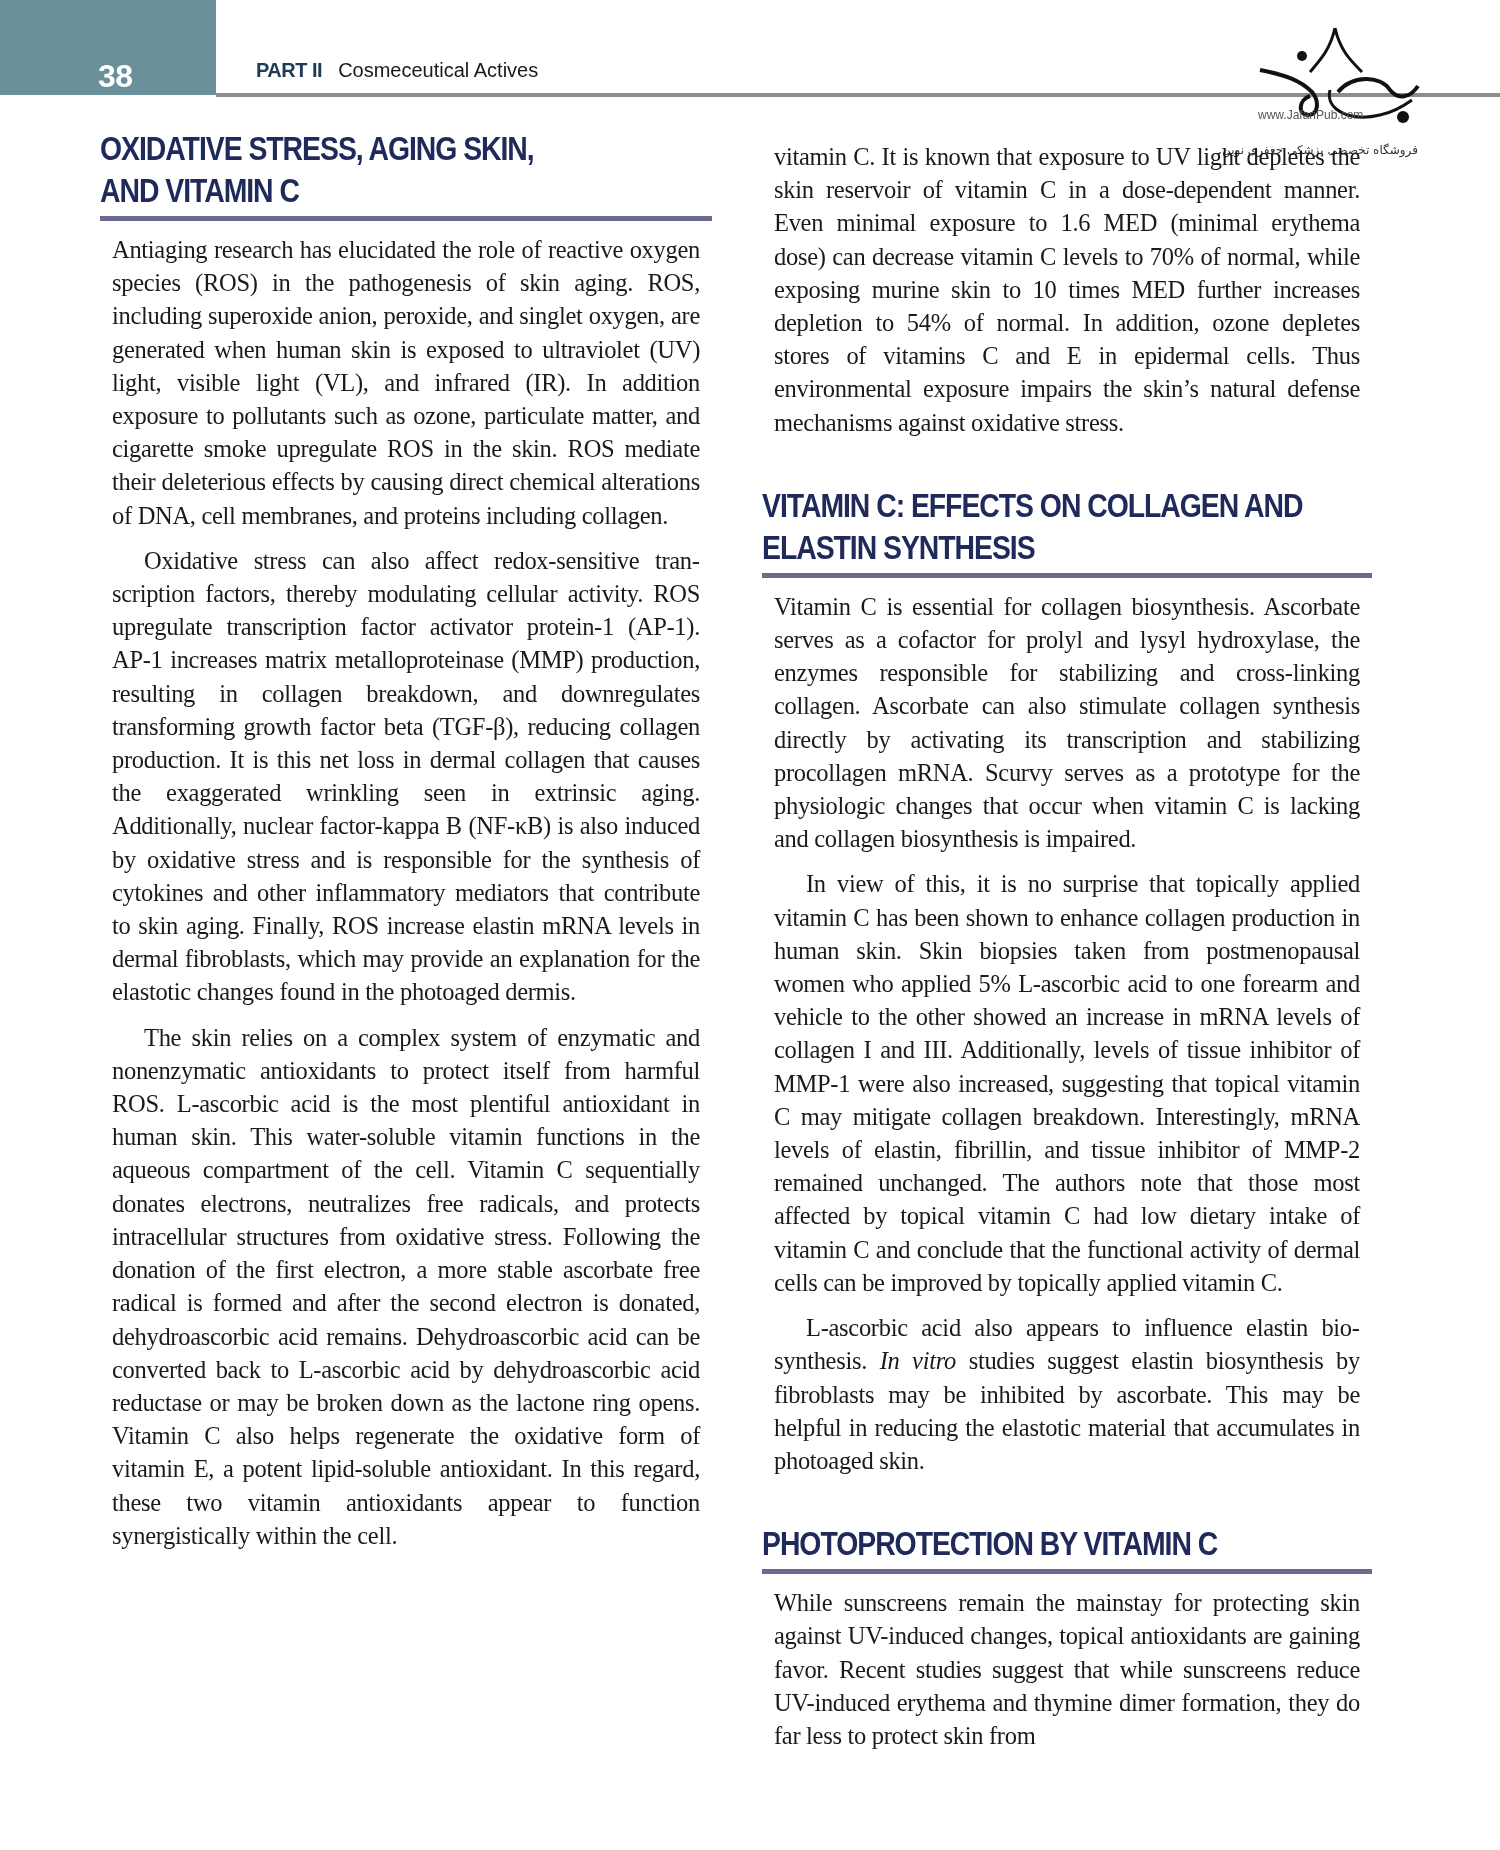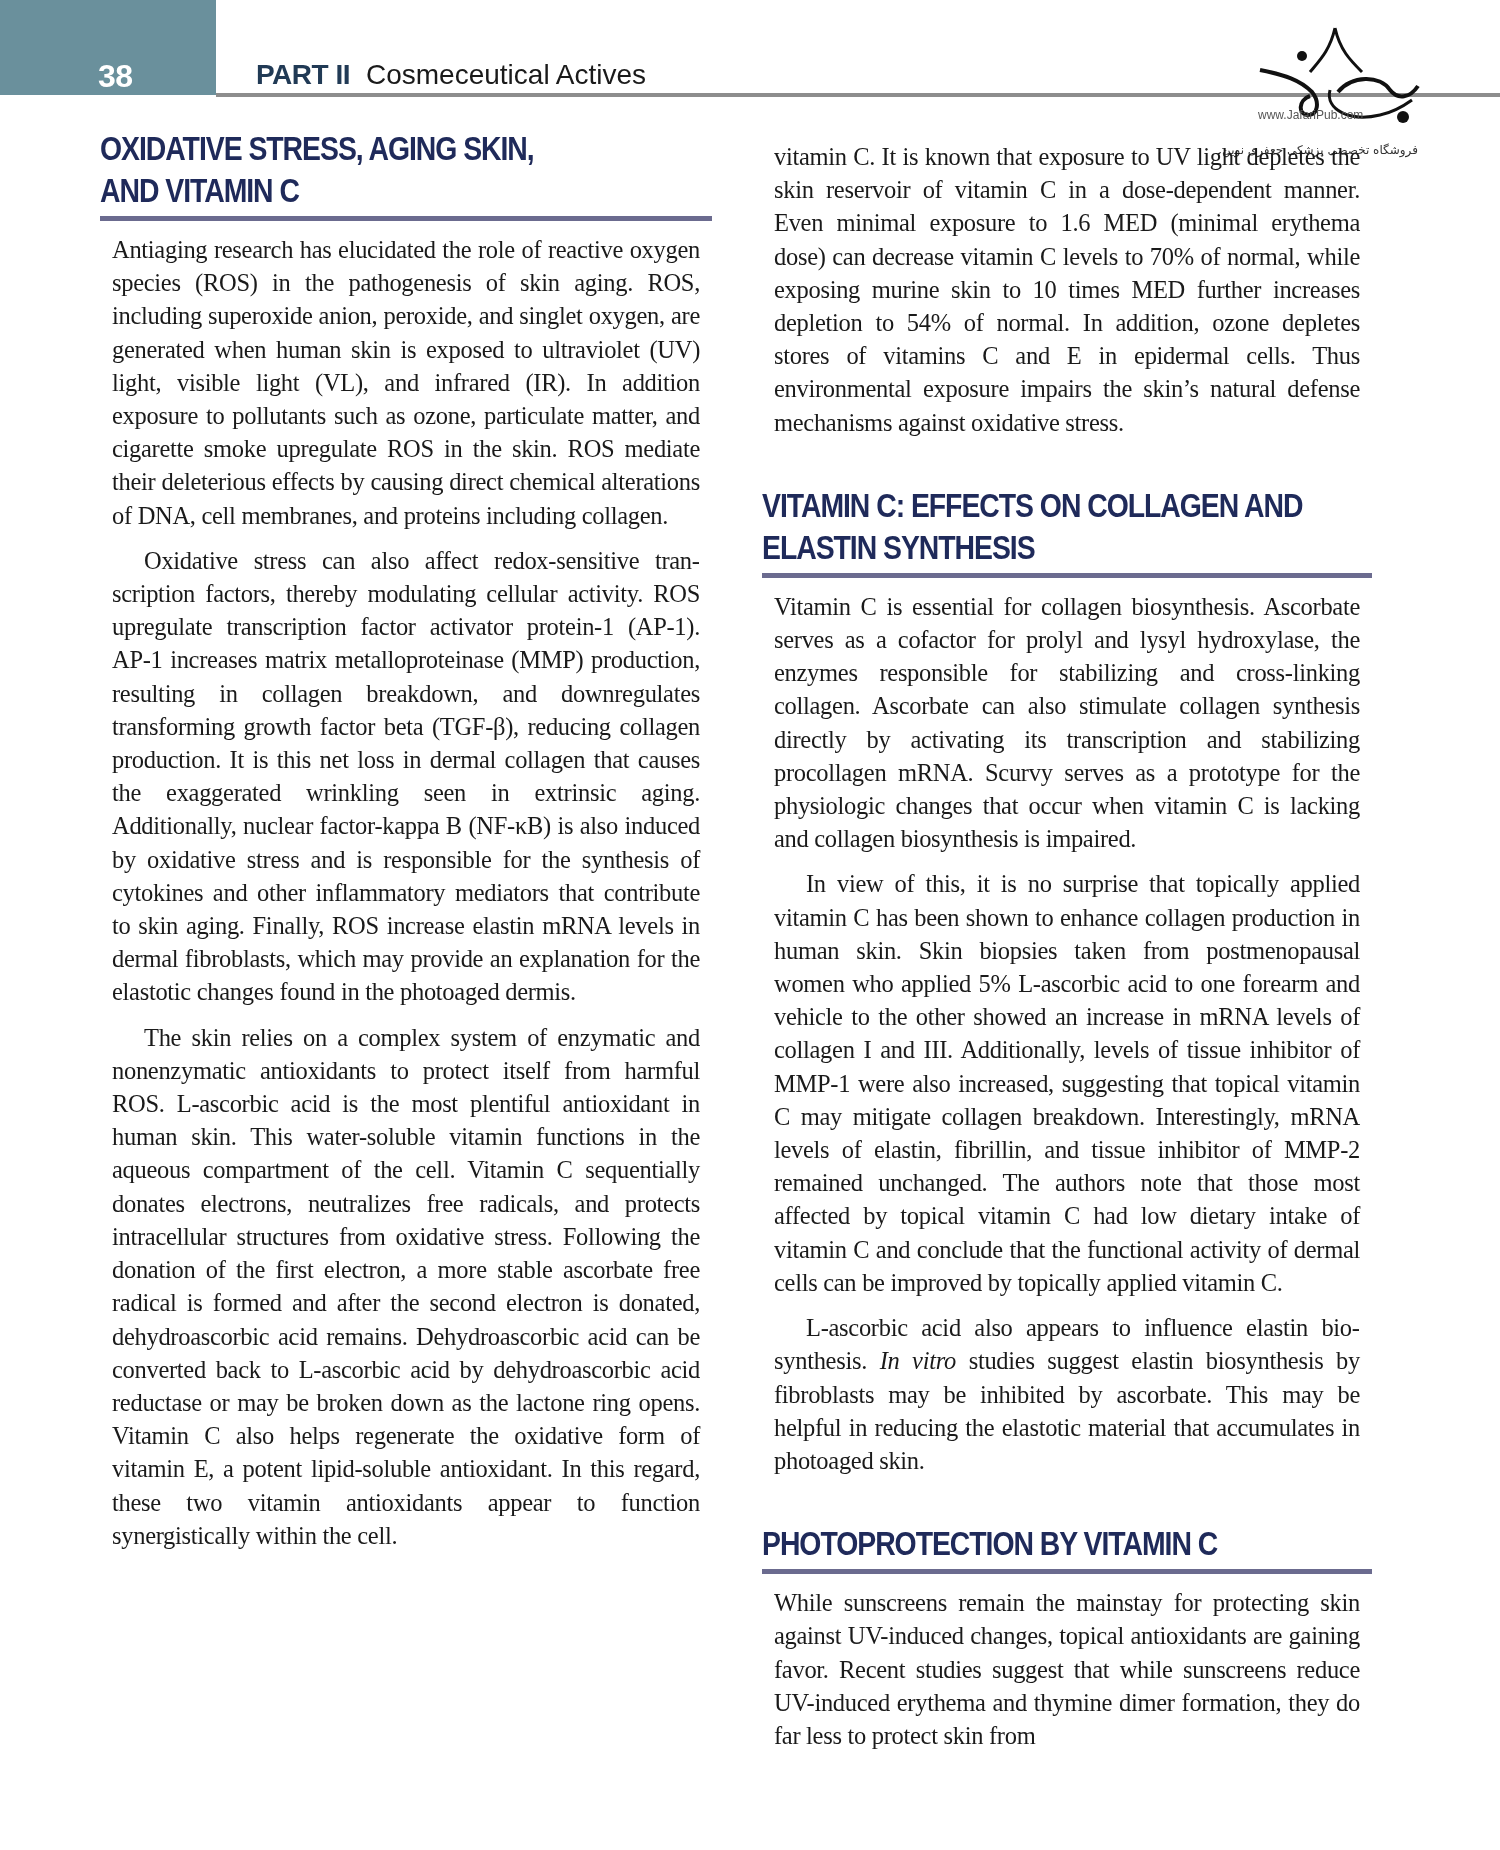--- a/index.html
+++ b/index.html
@@ -11,21 +11,21 @@
       position: absolute; left: 0; top: 0; width: 216px; height: 95px; background: #6a909c;
     }
     .page-num {
       position: absolute; left: 98px; top: 58px; color: #ffffff;
       font-family: "Liberation Sans", sans-serif; font-weight: bold; font-size: 32px; letter-spacing: -0.5px;
     }
     .header-rule {
       position: absolute; left: 216px; top: 93px; width: 1284px; height: 4px; background: #8d8d8d;
     }
     .running-head {
-      position: absolute; left: 256px; top: 59px; font-family: "Liberation Sans", sans-serif; font-size: 28px; color: #1a1a1a;
+      position: absolute; left: 256px; top: 59px; font-family: "Liberation Sans", sans-serif; font-size: 20px; color: #1a1a1a;
     }
     .running-head .part { font-weight: bold; color: #213a55; margin-right: 16px; letter-spacing: -0.5px; }
     .watermark {
       position: absolute; left: 1240px; top: 20px; width: 190px; height: 140px;
     }
     .wm-url {
       position: absolute; left: 1258px; top: 108px; font-family: "Liberation Sans", sans-serif; font-size: 12px; color: #555;
     }
     .wm-persian {
       position: absolute; left: 1222px; top: 143px; font-family: "DejaVu Sans", sans-serif; font-size: 12px; color: #333; direction: rtl;

